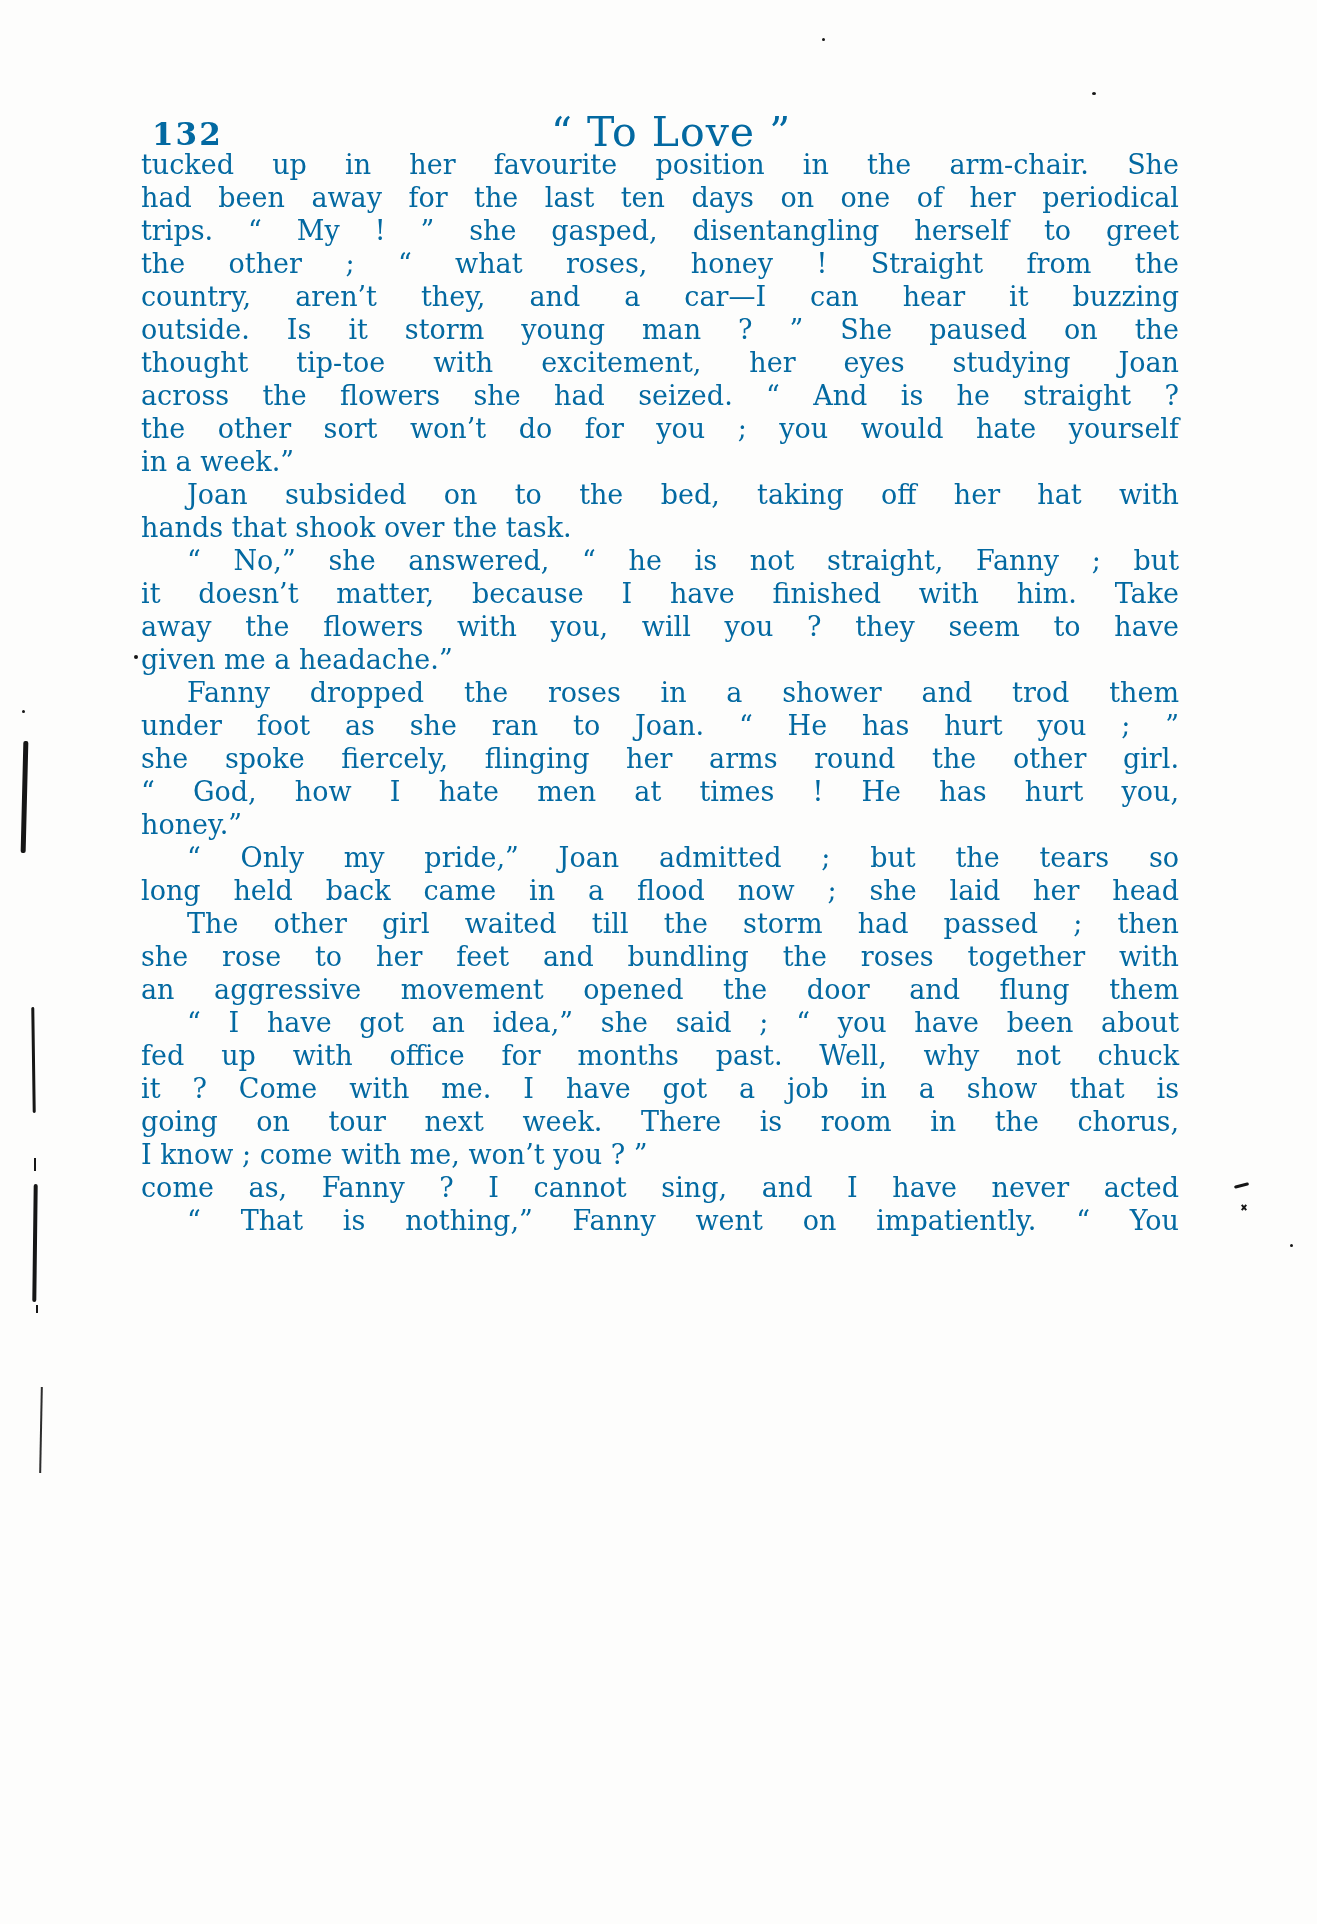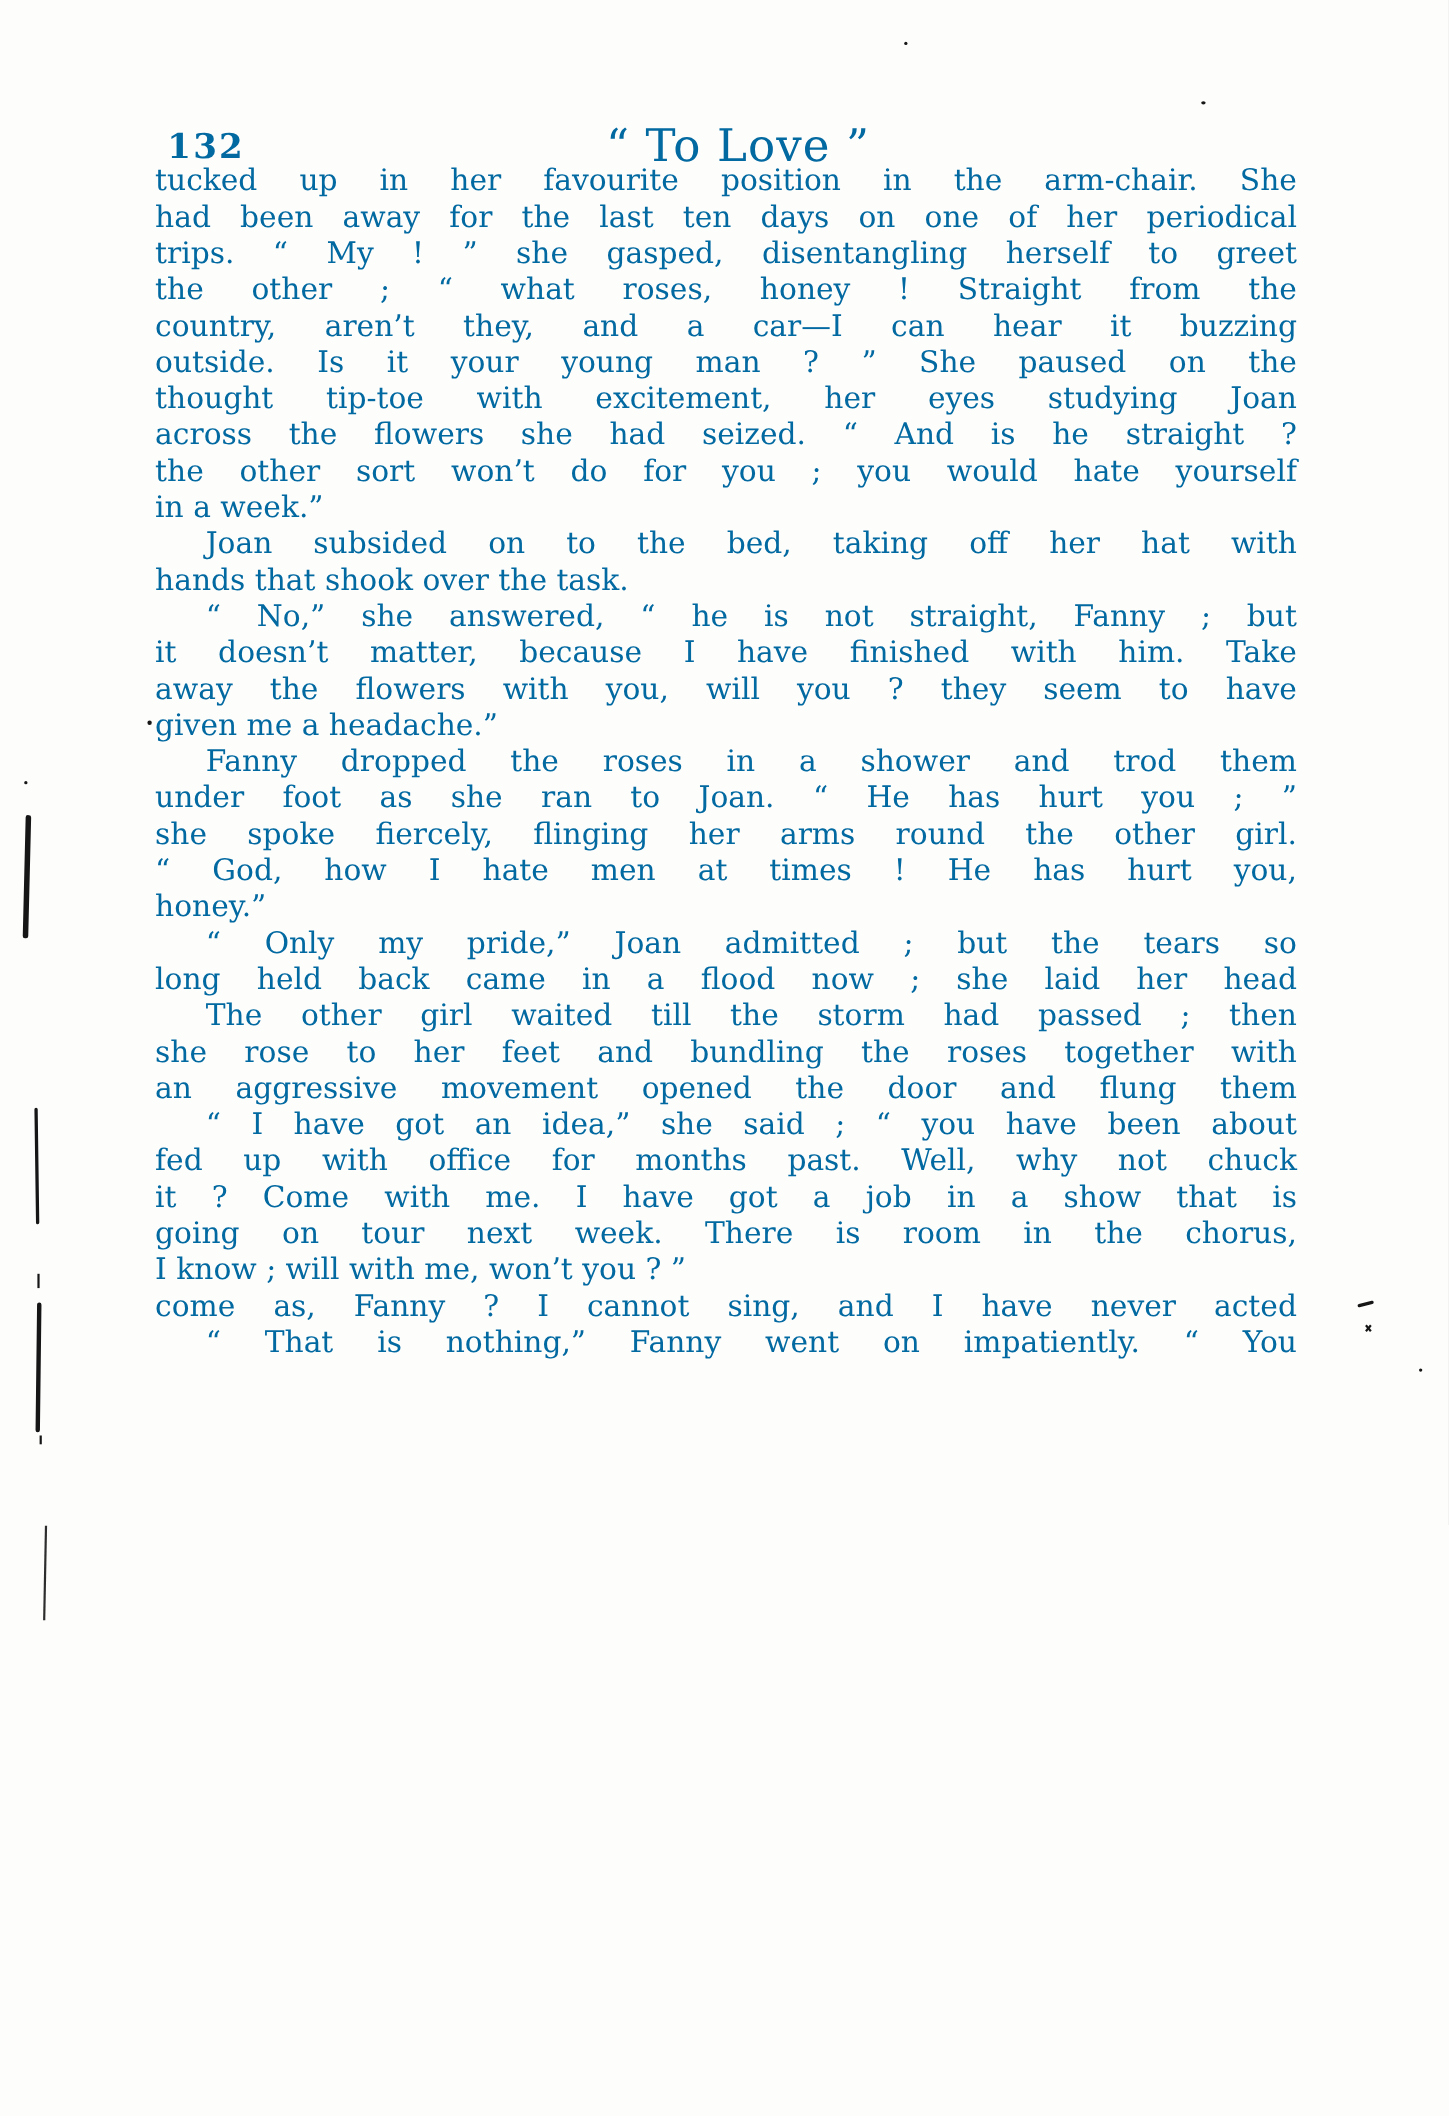--- a/index.html
+++ b/index.html
@@ -62,21 +62,21 @@
   <div class="runhead">“ To Love ”</div>
 
   <div class="bodytext">
 
     <div class="para">
       <div class="line">tucked up in her favourite position in the arm-chair.  She</div>
       <div class="line">had been away for the last ten days on one of her periodical</div>
       <div class="line">trips.  “ My ! ” she gasped, disentangling herself to greet</div>
       <div class="line">the other ;  “ what roses, honey !  Straight from the</div>
       <div class="line">country, aren’t they, and a car—I can hear it buzzing</div>
-      <div class="line">outside.  Is it your young man ? ”  She paused on the</div>
+      <div class="line">outside.  Is it storm young man ? ”  She paused on the</div>
       <div class="line">thought tip-toe with excitement, her eyes studying Joan</div>
       <div class="line">across the flowers she had seized.  “ And is he straight ?</div>
       <div class="line">the other sort won’t do for you ;  you would hate yourself</div>
       <div class="line l">in a week.”</div>
     </div>
 
     <div class="para">
       <div class="line ind">Joan subsided on to the bed, taking off her hat with</div>
       <div class="line l">hands that shook over the task.</div>
     </div>
@@ -105,21 +105,21 @@
       <div class="line ind">The other girl waited till the storm had passed ;  then</div>
       <div class="line">she rose to her feet and bundling the roses together with</div>
       <div class="line">an aggressive movement opened the door and flung them</div>
     </div>
 
     <div class="para">
       <div class="line ind">“ I have got an idea,” she said ;  “ you have been about</div>
       <div class="line">fed up with office for months past.  Well, why not chuck</div>
       <div class="line">it ?  Come with me.  I have got a job in a show that is</div>
       <div class="line">going on tour next week.  There is room in the chorus,</div>
-      <div class="line l">I know ;  will with me, won’t you ? ”</div>
+      <div class="line l">I know ;  come with me, won’t you ? ”</div>
     </div>
 
     <div class="para">
       <div class="line">come as, Fanny ?  I cannot sing, and I have never acted</div>
     </div>
 
     <div class="para">
       <div class="line ind">“ That is nothing,” Fanny went on impatiently.  “ You</div>
     </div>
 

